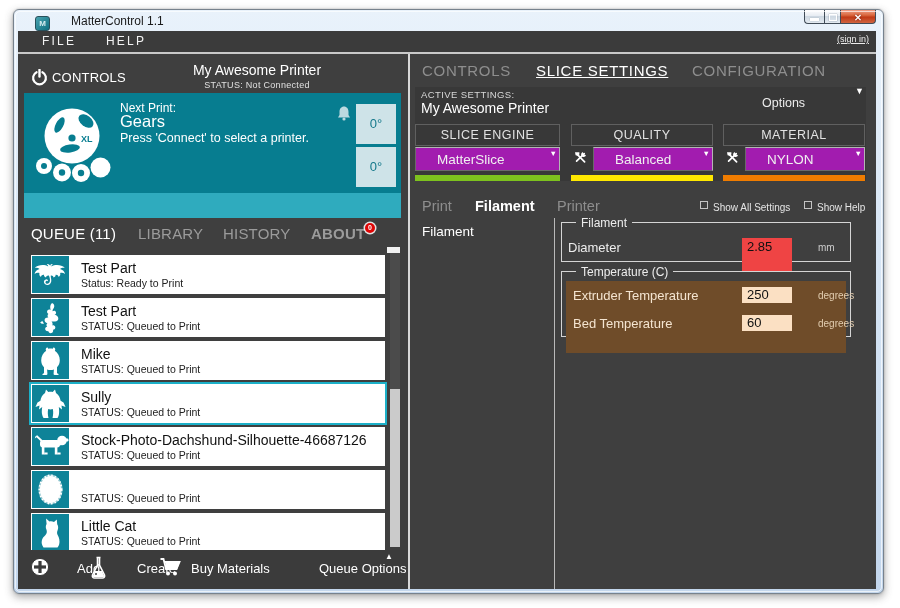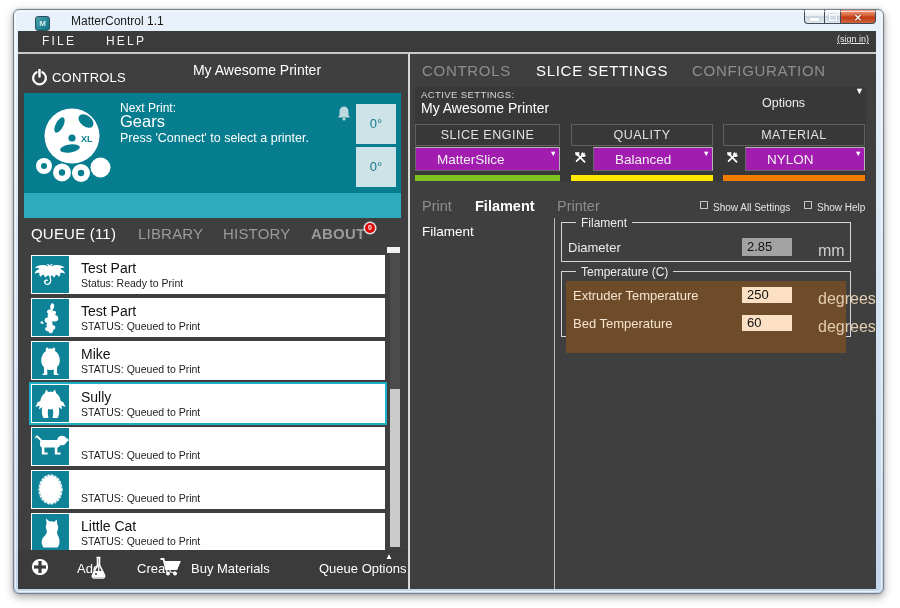--- a/index.html
+++ b/index.html
@@ -84,21 +84,21 @@
   
   #qbottom { position:absolute; left:0; top:519px; width:390px; height:39px; background:#3b3b3b; }
   #qbottom span { position:absolute; top:11px; font-size:13px; color:#fff;margin-left:25px; }
 
   
   #split { position:absolute; left:390px; top:23px; width:1.5px; height:535px; background:#d8d8d8; }
 
   
   #right { position:absolute; left:392px; top:0; width:466px; height:558px; }
   #rtabs span { position:absolute; top:31px; font-size:15px; letter-spacing:.7px; color:#8e8e8e; }
-  #rtabs .on { color:#fff; }
+  #rtabs .on { color:#fff;text-decoration:underline; }
   #band { position:absolute; left:5px; top:56px; width:451px; height:94px; background:#383838; }
   #band .as { position:absolute; left:6px; top:2px; font-size:9.5px; color:#d8d8d8; letter-spacing:.4px; }
   #band .ap { position:absolute; left:6px; top:13px; font-size:14px; color:#fff; }
   #band .opts { position:absolute; left:347px; top:9px; font-size:12.5px; color:#ededed; }
   #band .optcaret { position:absolute; left:440px; top:-1px; color:#fff; font-size:9px; }
   .col { position:absolute; top:37px; height:55px; }
   .colrow  { height:26px; }
   .colhead { position:absolute; left:0; top:0; width:100%; height:22px; border:1px solid #606060;
     color:#e2e2e2; font-size:12.5px; letter-spacing:.5px; text-align:center; line-height:21px; }
   .colrow  { position:absolute; left:0; top:22px; width:100%; height:27px; }
@@ -118,23 +118,23 @@
   
   #cat { position:absolute; left:12px; top:193px; font-size:13.5px; color:#fff; }
   #vdiv { position:absolute; left:144px; top:187px; width:1px; height:371px; background:#b9b9b9; }
 
   
   .fs { position:absolute; left:151px; width:290px; border:1px solid #d5d5d5; }
   .fs .leg { position:absolute; top:-7px; left:14px; background:#3f3f3f; padding:0 5px;
     font-size:12px; color:#ededed; }
   #fs1 { top:191px; height:40px; }
   #fs1 .lab { position:absolute; left:6px; top:17px; font-size:13px; color:#ededed; }
-  .inbox { position:absolute; width:50px; height:18px; background:#a3a3a3; color:#111;
+  .inbox { position:absolute; width:50px; height:34px; background:#ef4444; color:#111;
     font-size:13px; padding-left:5px; line-height:18px; }
-  .unit { position:absolute; font-size:16px; color:#cdcdcd;padding-left:20px; }
+  .unit { position:absolute; font-size:10px; color:#cdcdcd;padding-left:20px; }
   #fs2 { top:240px; height:66px; }
   #fs2 .row { position:absolute; left:4px; width:280px; height:44px; background:#6f4c29; }
   #fs2 .rlab { position:absolute; left:7px; top:7px; font-size:13px; color:#f4e4d0; }
   #fs2 .inbox { background:#fbe0c3; height:16px; line-height:16px; }
   #fs2 .unit { color:#e2cdb0; }
 </style>
 </head>
 <body>
 <div id="frame">
   <div id="appicon">M</div>
@@ -152,20 +152,21 @@
     </div>
     <div id="mensep"></div>
 
     <div id="lefthead">
       <svg id="pwr" style="position:absolute;left:13px;top:15px" width="17" height="17" viewBox="0 0 17 17">
         <path d="M 5.6 3.2 A 6.4 6.4 0 1 0 11.4 3.2" fill="none" stroke="#fff" stroke-width="2.2" stroke-linecap="round"></path>
         <line x1="8.5" y1="0.8" x2="8.5" y2="7.5" stroke="#fff" stroke-width="2.4" stroke-linecap="round"></line>
       </svg>
       <div id="connect">CONTROLS</div>
       <div id="ptitle">My Awesome Printer</div>
+      <div id="pstatus">STATUS: Not Connected</div>
     </div>
 
     <div id="teal">
       <svg style="position:absolute;left:0px;top:8px" width="112" height="88" viewBox="0 0 112 88">
         <circle cx="48" cy="35" r="27.5" fill="#fff"></circle>
         <g fill="#077d90">
           <ellipse cx="35.5" cy="24" rx="3.8" ry="8.5" transform="rotate(28 35.5 24)"></ellipse>
           <ellipse cx="62" cy="20" rx="8.5" ry="5.5" transform="rotate(38 62 20)"></ellipse>
           <ellipse cx="46" cy="47.5" rx="10" ry="4" transform="rotate(-8 46 47.5)"></ellipse>
           <circle cx="48" cy="37" r="3.6"></circle>
@@ -238,20 +239,21 @@
                 <rect x="32" y="10.5" width="4.5" height="3" rx="1.2"></rect>
                 <ellipse cx="28.6" cy="13.5" rx="1.8" ry="4" transform="rotate(14 28.6 13.5)"></ellipse>
                 <rect x="9.8" y="17" width="2.6" height="9.5"></rect>
                 <rect x="12.2" y="24.5" width="3.4" height="2"></rect>
                 <rect x="22.8" y="17" width="2.6" height="9.5"></rect>
                 <rect x="25.2" y="24.5" width="3.4" height="2"></rect>
                 <path d="M9.5 14 L3.5 8.2 L5.2 7.2 L10.5 12.3 Z"></path>
                 <path d="M3.5 8.2 L2.8 10.5 L4.6 9.3 Z"></path>
               </g>
             </svg></div>
+          <div class="ti">Stock-Photo-Dachshund-Silhouette-46687126</div>
           <div class="st">STATUS: Queued to Print</div>
         </div>
       <div class="qitem" style="top:218px;">
           <div class="thumb"><svg width="37" height="37" viewBox="0 0 37 37">
               <ellipse cx="18.5" cy="18.5" rx="10.5" ry="13.5" fill="#fff"></ellipse>
               <g fill="#fff">
                 <ellipse cx="18.5" cy="18.5" rx="12" ry="15" opacity=".55"></ellipse>
               </g>
               <ellipse cx="18.5" cy="18.5" rx="11" ry="14" fill="none" stroke="#fff" stroke-width="2" stroke-dasharray="1.5 2"></ellipse>
             </svg></div>

